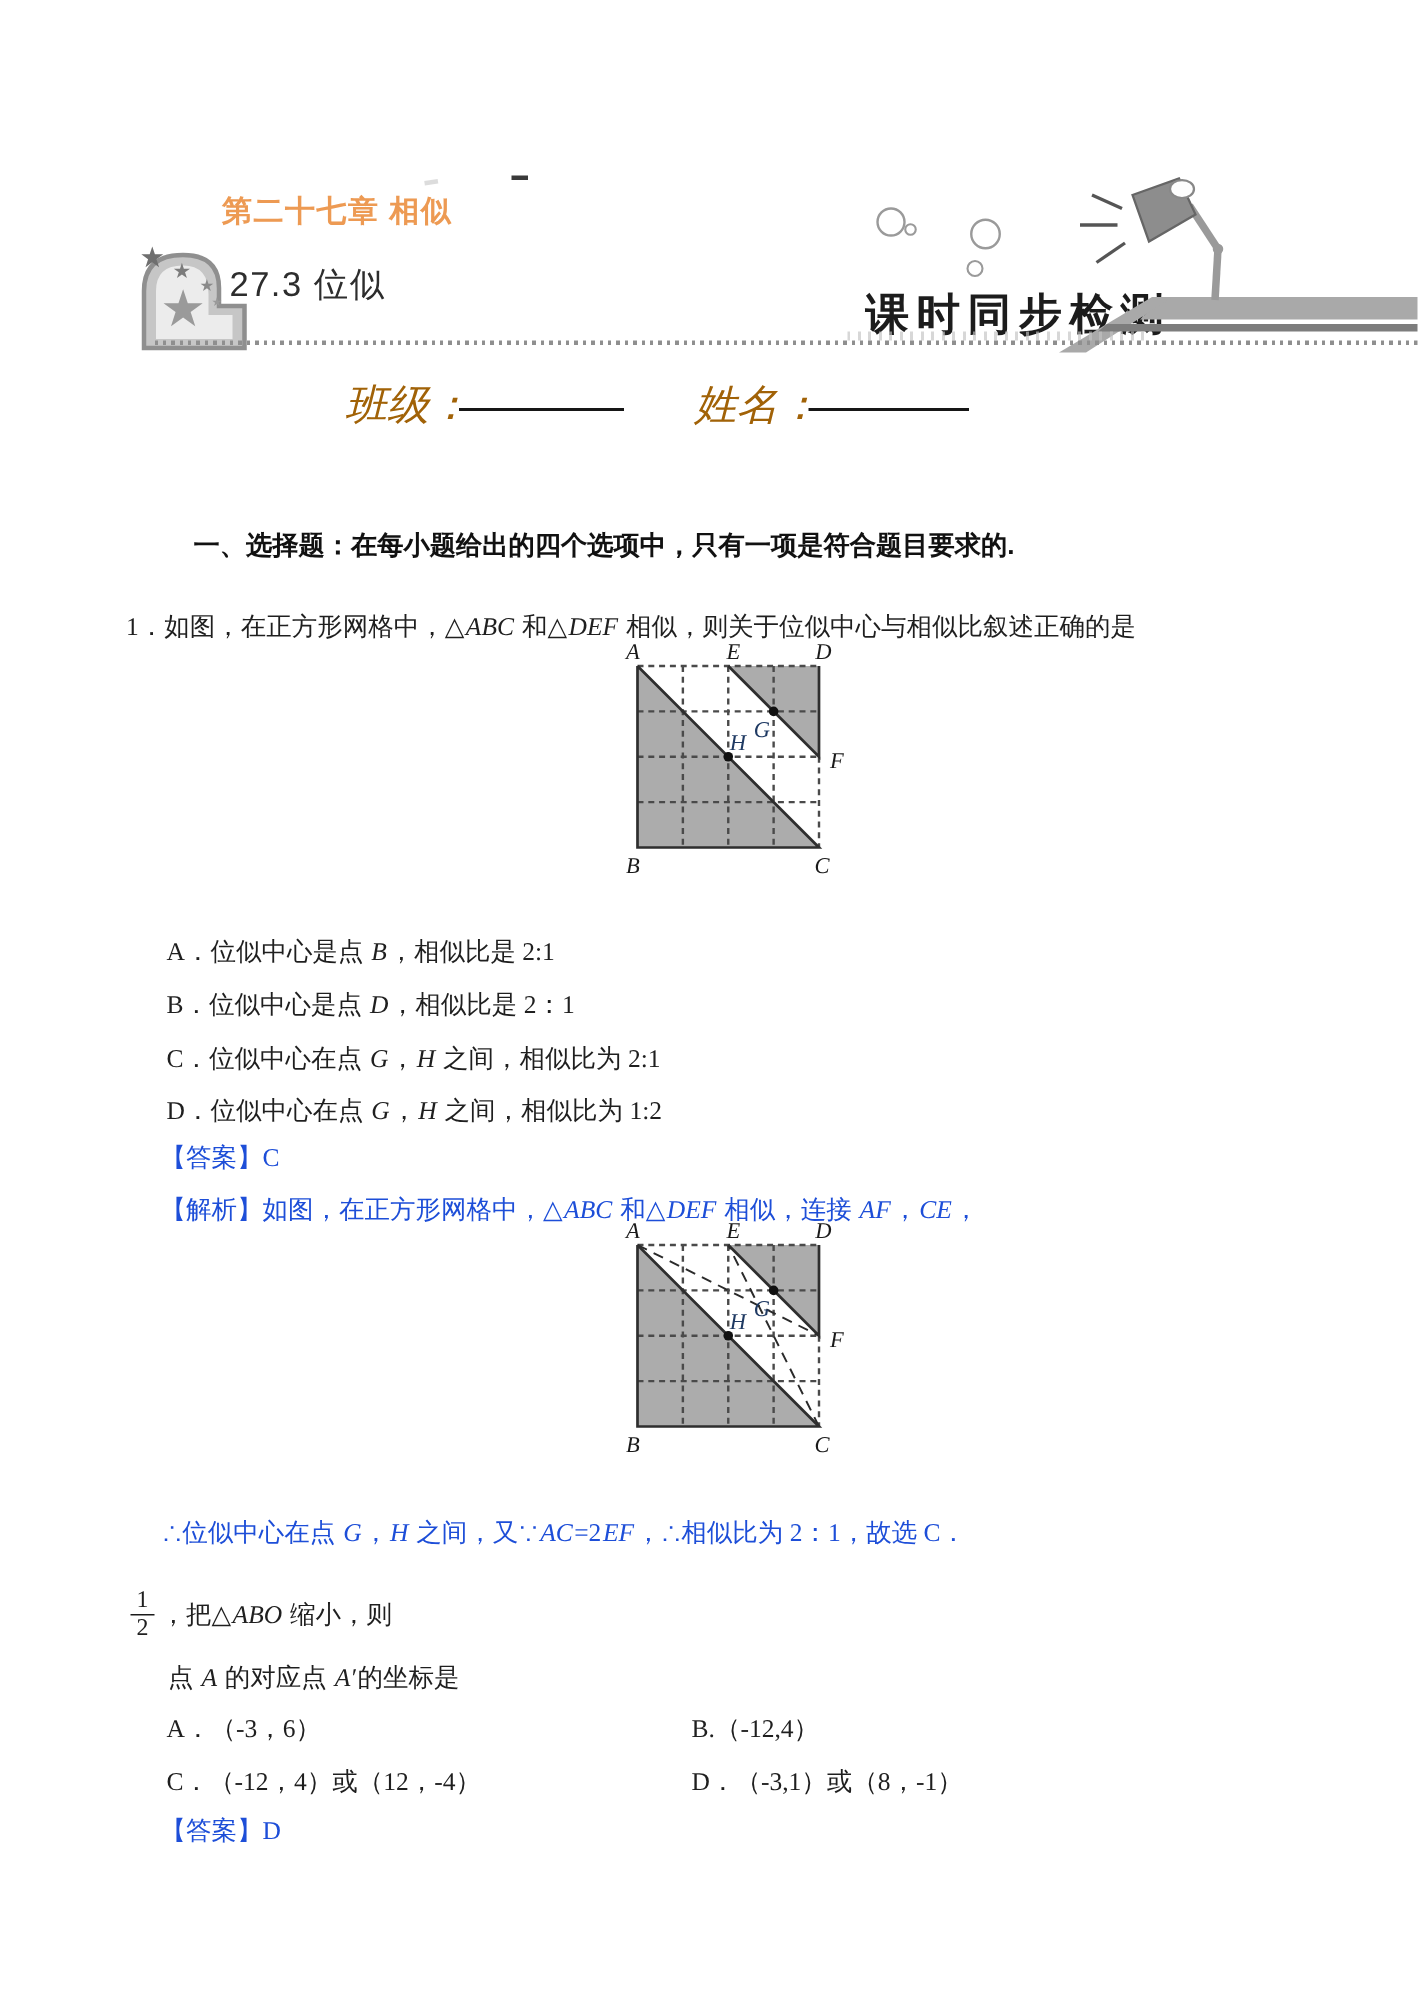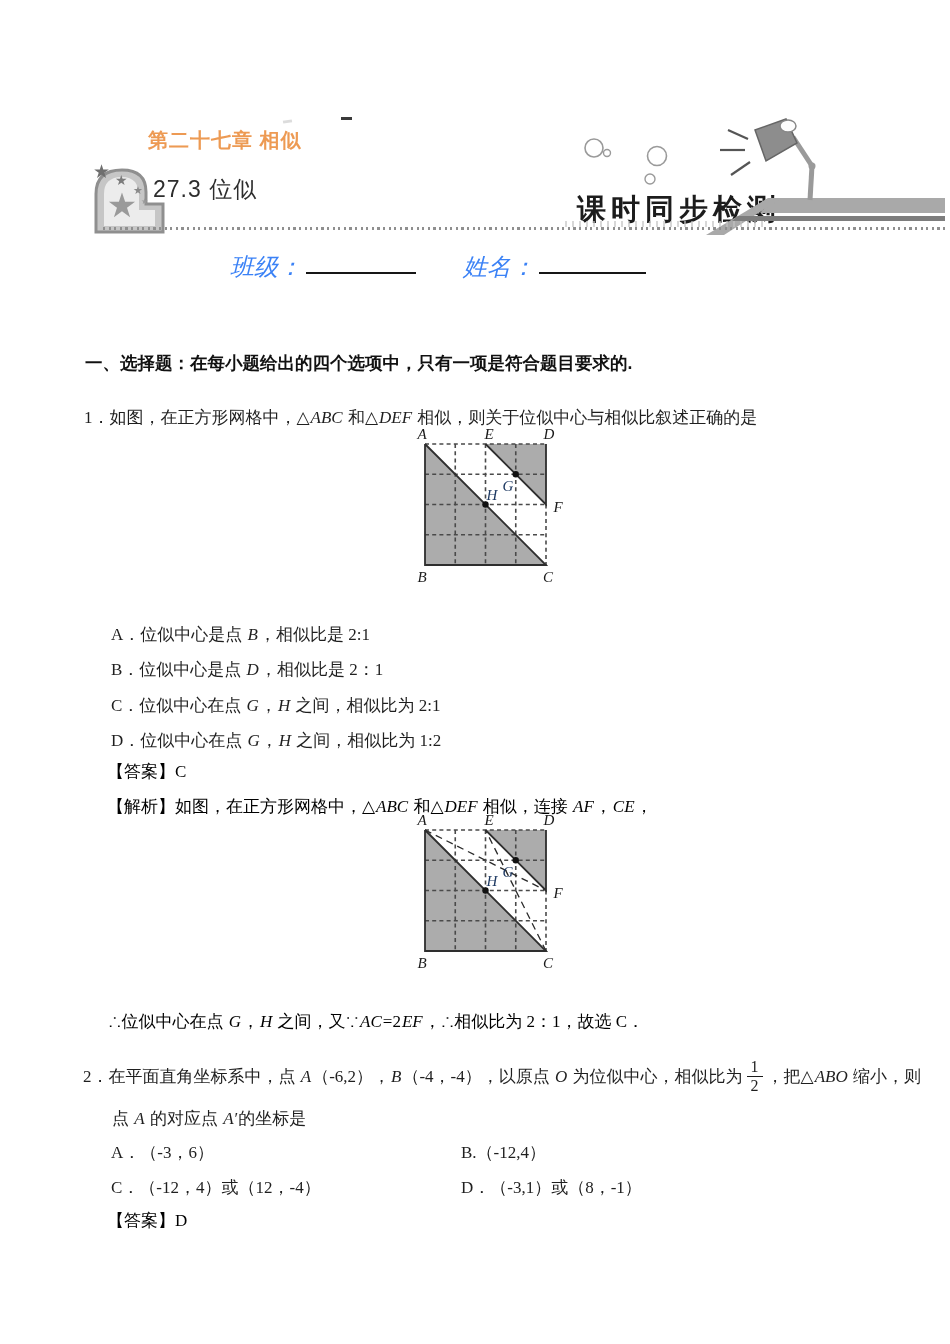--- a/index.html
+++ b/index.html
@@ -6,37 +6,37 @@
   html,body { background:#ffffff; }
   body {
     width:950px; height:1344px; position:relative; overflow:hidden;
     font-family:"Liberation Serif","DejaVu Serif",serif; color:#1a1a1a;
   }
   .abs { position:absolute; }
   .body-text { font-size:17px; white-space:nowrap; color:#1f1f1f;margin-top:19px; }
   .body-text i, .red i { font-style:italic; padding:0 1px; }
   .sec-heading {
     font-family:"Liberation Sans","DejaVu Sans",sans-serif;
-    font-weight:700; font-size:17.5px; white-space:nowrap; color:#111;
+    font-weight:700; font-size:17.5px; white-space:nowrap; color:#111;margin-left:44px;
   }
   .chapter-title {
     font-family:"Liberation Sans","DejaVu Sans",sans-serif;
     font-weight:700; font-size:20px; color:#ED9A53; letter-spacing:1px; white-space:nowrap;
   }
   .section-title {
     font-family:"Liberation Sans","DejaVu Sans",sans-serif;
     font-size:23px; color:#2d2d2d; letter-spacing:1px; white-space:nowrap;
   }
   .banner-title {
     font-family:"Liberation Serif","DejaVu Serif",serif;
     font-size:29px; font-weight:600; color:#1c1c1c; letter-spacing:5px; white-space:nowrap;
   }
-  .fill-label { font-size:24px; font-style:italic; color:#3b82f6; white-space:nowrap; }
+  .fill-label { font-size:28px; font-style:italic; color:#a16207; white-space:nowrap; }
   .blank-line { border-bottom:2px solid #161616; height:24px; }
-  .red { color:#000000; }
+  .red { color:#1d4ed8; }
   .dotted-line {
     height:3px;
     background:repeating-linear-gradient(90deg,#8f8f8f 0 2.2px,transparent 2.2px 5.6px);
   }
   .speckle {
     height:6px; opacity:.65;
     background:repeating-linear-gradient(90deg,#c2c2c2 0 2px,transparent 2px 7px);
   }
   .frac {
     display:inline-flex; flex-direction:column; align-items:center;
@@ -172,21 +172,20 @@
     <text x="146" y="156">C</text>
     <text x="156" y="86">F</text>
     <text x="106" y="65" fill="#1f3a63">G</text>
     <text x="90" y="74" fill="#1f3a63">H</text>
   </g>
 </svg>
 
 <div class="abs body-text red" style="left:108px;top:991px;">∴位似中心在点 <i>G</i>，<i>H</i> 之间，又∵<i>AC</i>=2<i>EF</i>，∴相似比为 2：1，故选 C．</div>
 
 <div class="abs q2-line1 body-text" style="left:83px;top:1030px;height:55px;">
-  <span>2．在平面直角坐标系中，点 <i>A</i>（-6,2），<i>B</i>（-4，-4），以原点 <i>O</i> 为位似中心，相似比为</span>
   <span class="frac">
     <span class="num">1</span>
     <span class="den">2</span>
   </span>
   <span>，把△<i>ABO</i> 缩小，则</span>
 </div>
 <div class="abs body-text" style="left:112px;top:1088px;">点 <i>A</i> 的对应点 <i>A</i>′的坐标是</div>
 
 <div class="abs body-text" style="left:111px;top:1122px;">A．（-3，6）</div>
 <div class="abs body-text" style="left:461px;top:1122px;">B.（-12,4）</div>

